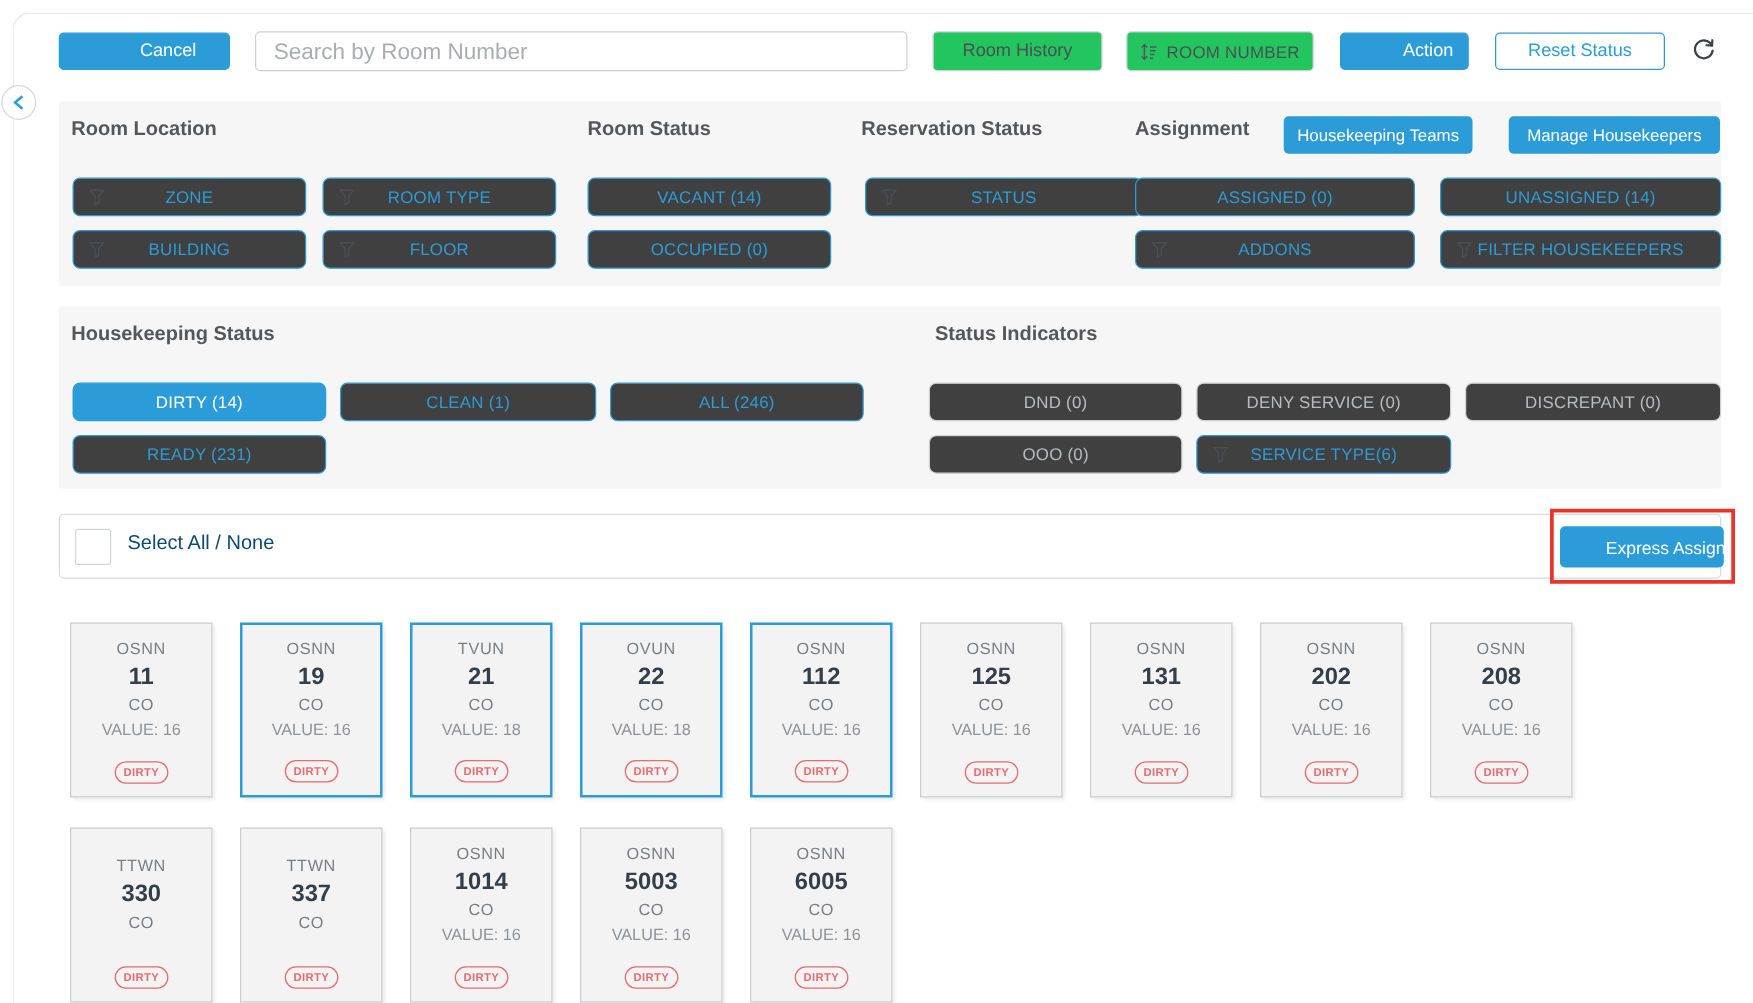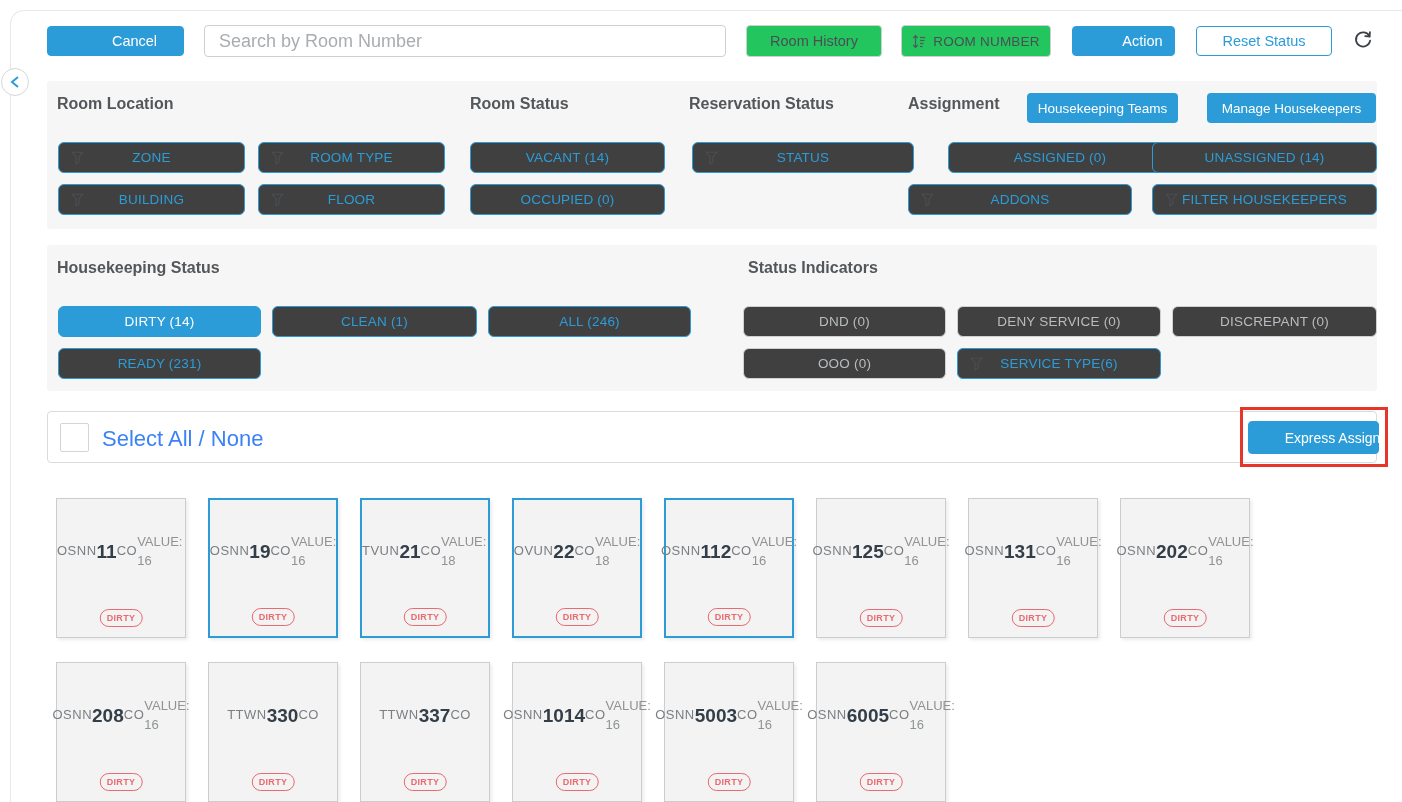--- a/index.html
+++ b/index.html
@@ -51,30 +51,30 @@
   .fbtn.disabled{border-color:var(--border-gray);color:#b8bcbf;cursor:default;}
   .row1{top:61px;} .row2{top:103px;}
   .teams-btn{position:absolute;top:12px;height:30px;border-radius:4px;background:var(--accent-blue);
     color:#fff;font-size:13.5px;display:flex;align-items:center;justify-content:center;cursor:pointer;border:none;}
 
   
   #select-bar{position:absolute;left:36px;top:400px;width:1330px;height:52px;background:#fff;
     border:1px solid #d9dbdc;border-radius:4px;}
   #select-all-checkbox{position:absolute;left:12px;top:11px;width:29px;height:29px;background:#fff;
     border:1px solid #d2d5d7;border-radius:2px;cursor:pointer;}
-  #select-all-label{position:absolute;left:54px;top:14px;font-size:22px;color:#3b82f6;}
+  #select-all-label{position:absolute;left:54px;top:14px;font-size:16px;color:#0c4a6e;}
   #express-annotation{position:absolute;left:1229px;top:396px;width:148px;height:60px;
     border:3px solid var(--annotation-red);z-index:6;}
   #express-assign-btn{position:absolute;left:1237px;top:410px;width:131px;height:33px;z-index:7;font-size:14px;}
 
   
   #cards{position:absolute;left:45px;top:487px;width:1320px;display:flex;flex-wrap:wrap;gap:24px 22px;}
-  .card{position:relative;width:130px;height:140px;background:#f3f3f3;border:1px solid #cbced0;
+  .card{position:relative;width:114px;height:140px;background:#f3f3f3;border:1px solid #cbced0;
     box-shadow:2px 2px 3px rgba(0,0,0,.08);cursor:pointer;
-    display:flex;flex-direction:row;align-items:center;justify-content:center;padding-bottom:34px;}
+    display:flex;flex-direction:column;align-items:center;justify-content:center;padding-bottom:34px;}
   .card.selected{border:2px solid var(--accent-blue);}
   .card .rtype{font-size:13px;color:var(--muted);letter-spacing:.5px;line-height:20px;}
   .card .rnum{font-size:19px;font-weight:bold;color:#333e48;line-height:25px;}
   .card .rres{font-size:13px;color:var(--muted);line-height:20px;letter-spacing:.5px;}
   .card .rval{font-size:13px;color:#8f9396;line-height:19px;}
   .card .badge{position:absolute;bottom:10px;left:50%;transform:translateX(-50%);
     font-size:9px;font-weight:bold;color:var(--dirty-red);border:1.5px solid var(--dirty-red);
     border-radius:10px;padding:3px 6px;letter-spacing:.3px;}
 </style>
 </head>
@@ -152,21 +152,21 @@
         <span>OCCUPIED (0)</span>
       </button>
 
     <button class="fbtn row1" style="left:645px;width:222px">
       <svg class="funnel" width="13" height="14" viewBox="0 0 14 15">
           <path d="M1.3 1.3 H12.7 L8.6 6.4 V12 L5.4 13.7 V6.4 Z" fill="none" stroke="#4a4e52" stroke-width="1.2"></path>
         </svg>
       <span>STATUS</span>
     </button>
 
-    <button class="fbtn row1" style="left:901px;width:224px">
+    <button class="fbtn row1" style="left:861px;width:224px">
         <span>ASSIGNED (0)</span>
       </button>
     <button class="fbtn row1" style="left:1105px;width:225px">
         <span>UNASSIGNED (14)</span>
       </button>
     <button class="fbtn row2" style="left:861px;width:224px">
       <svg class="funnel" width="13" height="14" viewBox="0 0 14 15">
           <path d="M1.3 1.3 H12.7 L8.6 6.4 V12 L5.4 13.7 V6.4 Z" fill="none" stroke="#4a4e52" stroke-width="1.2"></path>
         </svg>
       <span>ADDONS</span>

